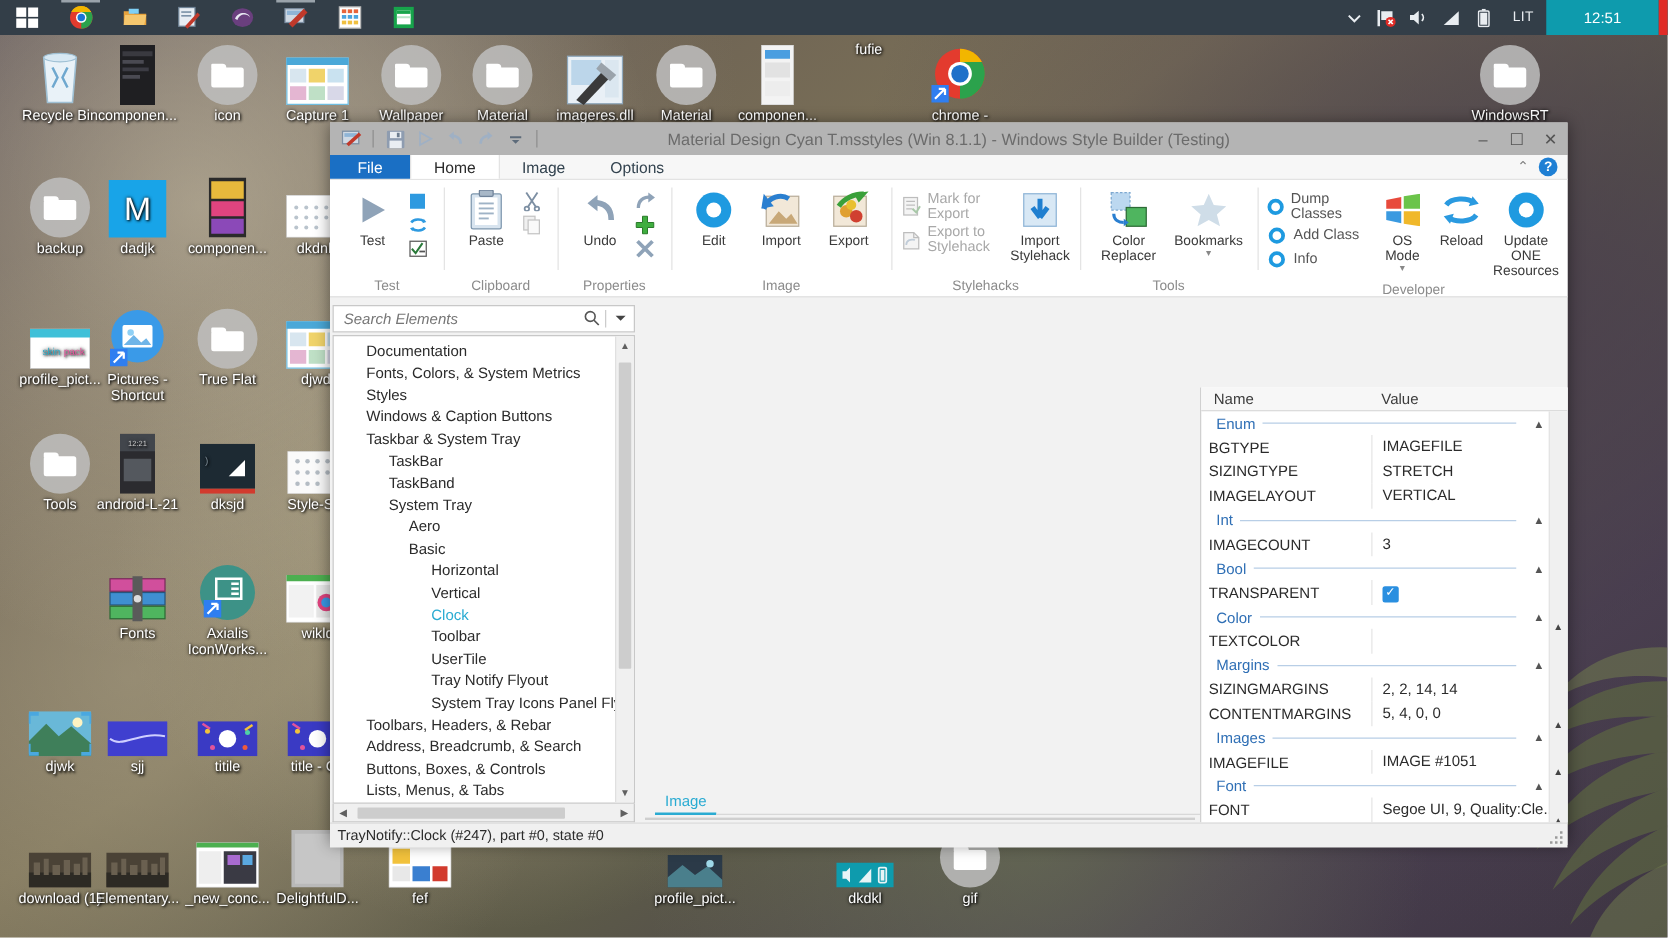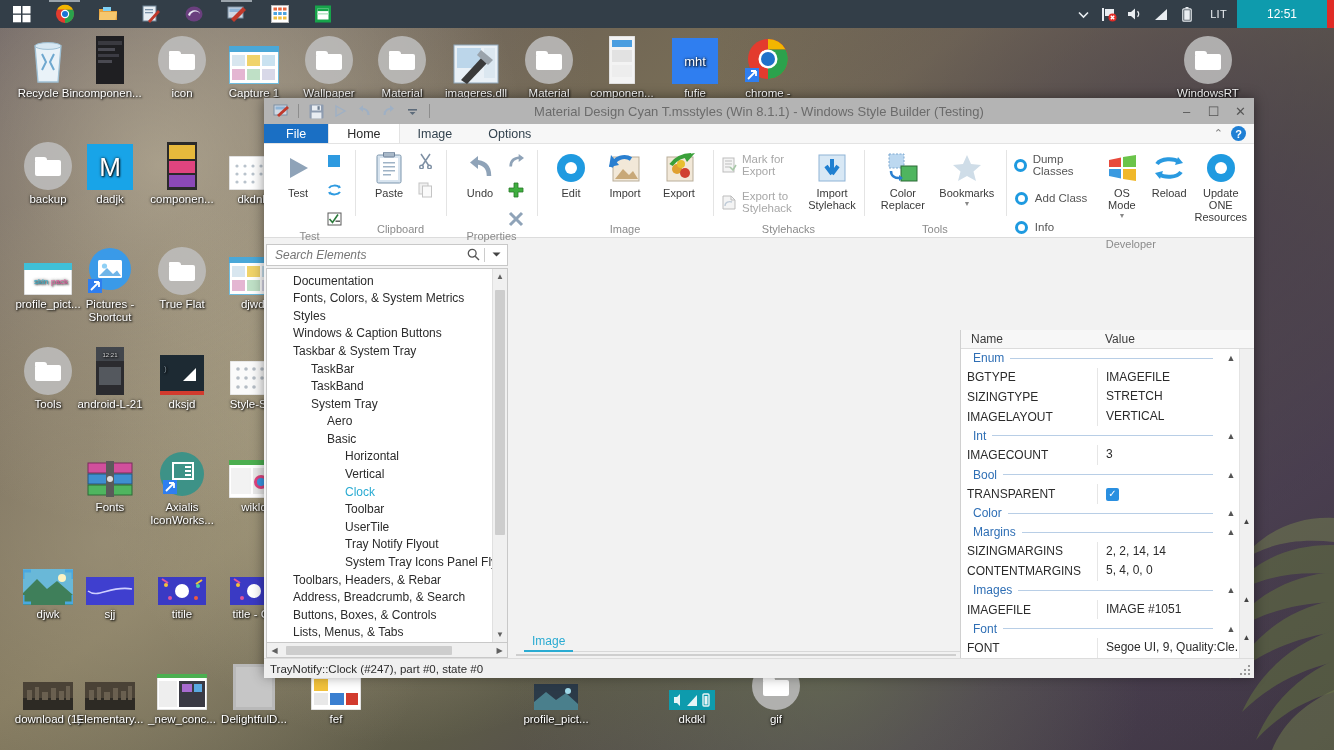--- a/index.html
+++ b/index.html
@@ -127,21 +127,21 @@
     content:""; position:absolute; left:0; top:6px; bottom:22px; width:1px; background:#e4e4e4;
   }
   .rg-items { flex:1; display:flex; align-items:flex-start; padding: 5px 6px 0 6px; gap:2px; }
   .rg-label { height:18px; text-align:center; font-size:11px; color:#8b8b8b; line-height:18px; }
   .rbig {
     width:52px; display:flex; flex-direction:column; align-items:center; gap:2px;
     font-size:11px; color:#3a3a3a; text-align:center; line-height:12px; padding-top:2px;
   }
   .rbig.wide { width:62px; }
   .rbig .gi { height:34px; display:flex; align-items:center; justify-content:center; }
-  .rsmallcol { display:flex; flex-direction:column; gap:13px; padding-top:4px; }
+  .rsmallcol { display:flex; flex-direction:column; gap:3px; padding-top:4px; }
   .rsmall { display:flex; align-items:center; gap:5px; font-size:11.5px; color:#555; }
   .rsmall.dim { color:#a8a8a8; }
   .rsmall .gi { width:16px; height:16px; display:flex; align-items:center; justify-content:center; }
   .radio-ring {
     width:13px;height:13px;border-radius:50%;border:3px solid #1e9ae0;background:#fff;
   }
 
   
   #content { display:flex; height: 420px; background:#f2f2f2;align-items:flex-end; }
 
@@ -345,23 +345,20 @@
         <svg width="26" height="48" viewBox="0 0 26 48">
           <rect width="26" height="48" fill="#f3f3f3" stroke="#cfcfcf"></rect>
           <rect x="3" y="4" width="20" height="7" fill="#4a9ee0"></rect>
           <rect x="3" y="14" width="20" height="12" fill="#e2e2e2"></rect>
           <rect x="3" y="29" width="20" height="12" fill="#ededed"></rect>
         </svg>
       </div>
       <span class="lbl">componen...</span>
     </div>
     <div class="dicon" style="left: 651px; top: 34px;">
-      <div class="art">
-        <div style="width:46px;height:46px;background:#2f7ef0;color:#fff;display:flex;align-items:center;justify-content:center;font-size:13px">mht</div>
-      </div>
       <span class="lbl">fufie</span>
     </div>
     <div class="dicon" style="left: 724px; top: 34px;">
       <div class="art">
         <svg width="46" height="46" viewBox="0 0 46 46">
           <circle cx="23" cy="21" r="20" fill="#e33b2e"></circle>
           <path d="M23 1 A20 20 0 0 1 40.5 11.5 L23 11.5 Z" fill="#f2b600"></path>
           <path d="M23 41 A20 20 0 0 0 40.5 11.5 L23 11.5 Z" fill="#2ba24c"></path>
           <circle cx="23" cy="21" r="9.5" fill="#fff"></circle>
           <circle cx="23" cy="21" r="7" fill="#2071c9"></circle>
@@ -1321,20 +1318,24 @@
             </div>
             <div class="prow">
               <div class="pn">TRANSPARENT</div>
               <div class="pv"><span class="chk">✓</span></div>
             </div>
             <div class="cat-row">
               <span class="cat-label">Color</span>
               <span class="cat-line"></span>
               <span class="cat-chev">▲</span>
             </div>
+            <div class="prow">
+              <div class="pn">TEXTCOLOR</div>
+              <div class="pv"></div>
+            </div>
             <div class="cat-row">
               <span class="cat-label">Margins</span>
               <span class="cat-line"></span>
               <span class="cat-chev">▲</span>
             </div>
             <div class="prow">
               <div class="pn">SIZINGMARGINS</div>
               <div class="pv">2, 2, 14, 14</div>
             </div>
             <div class="prow">

